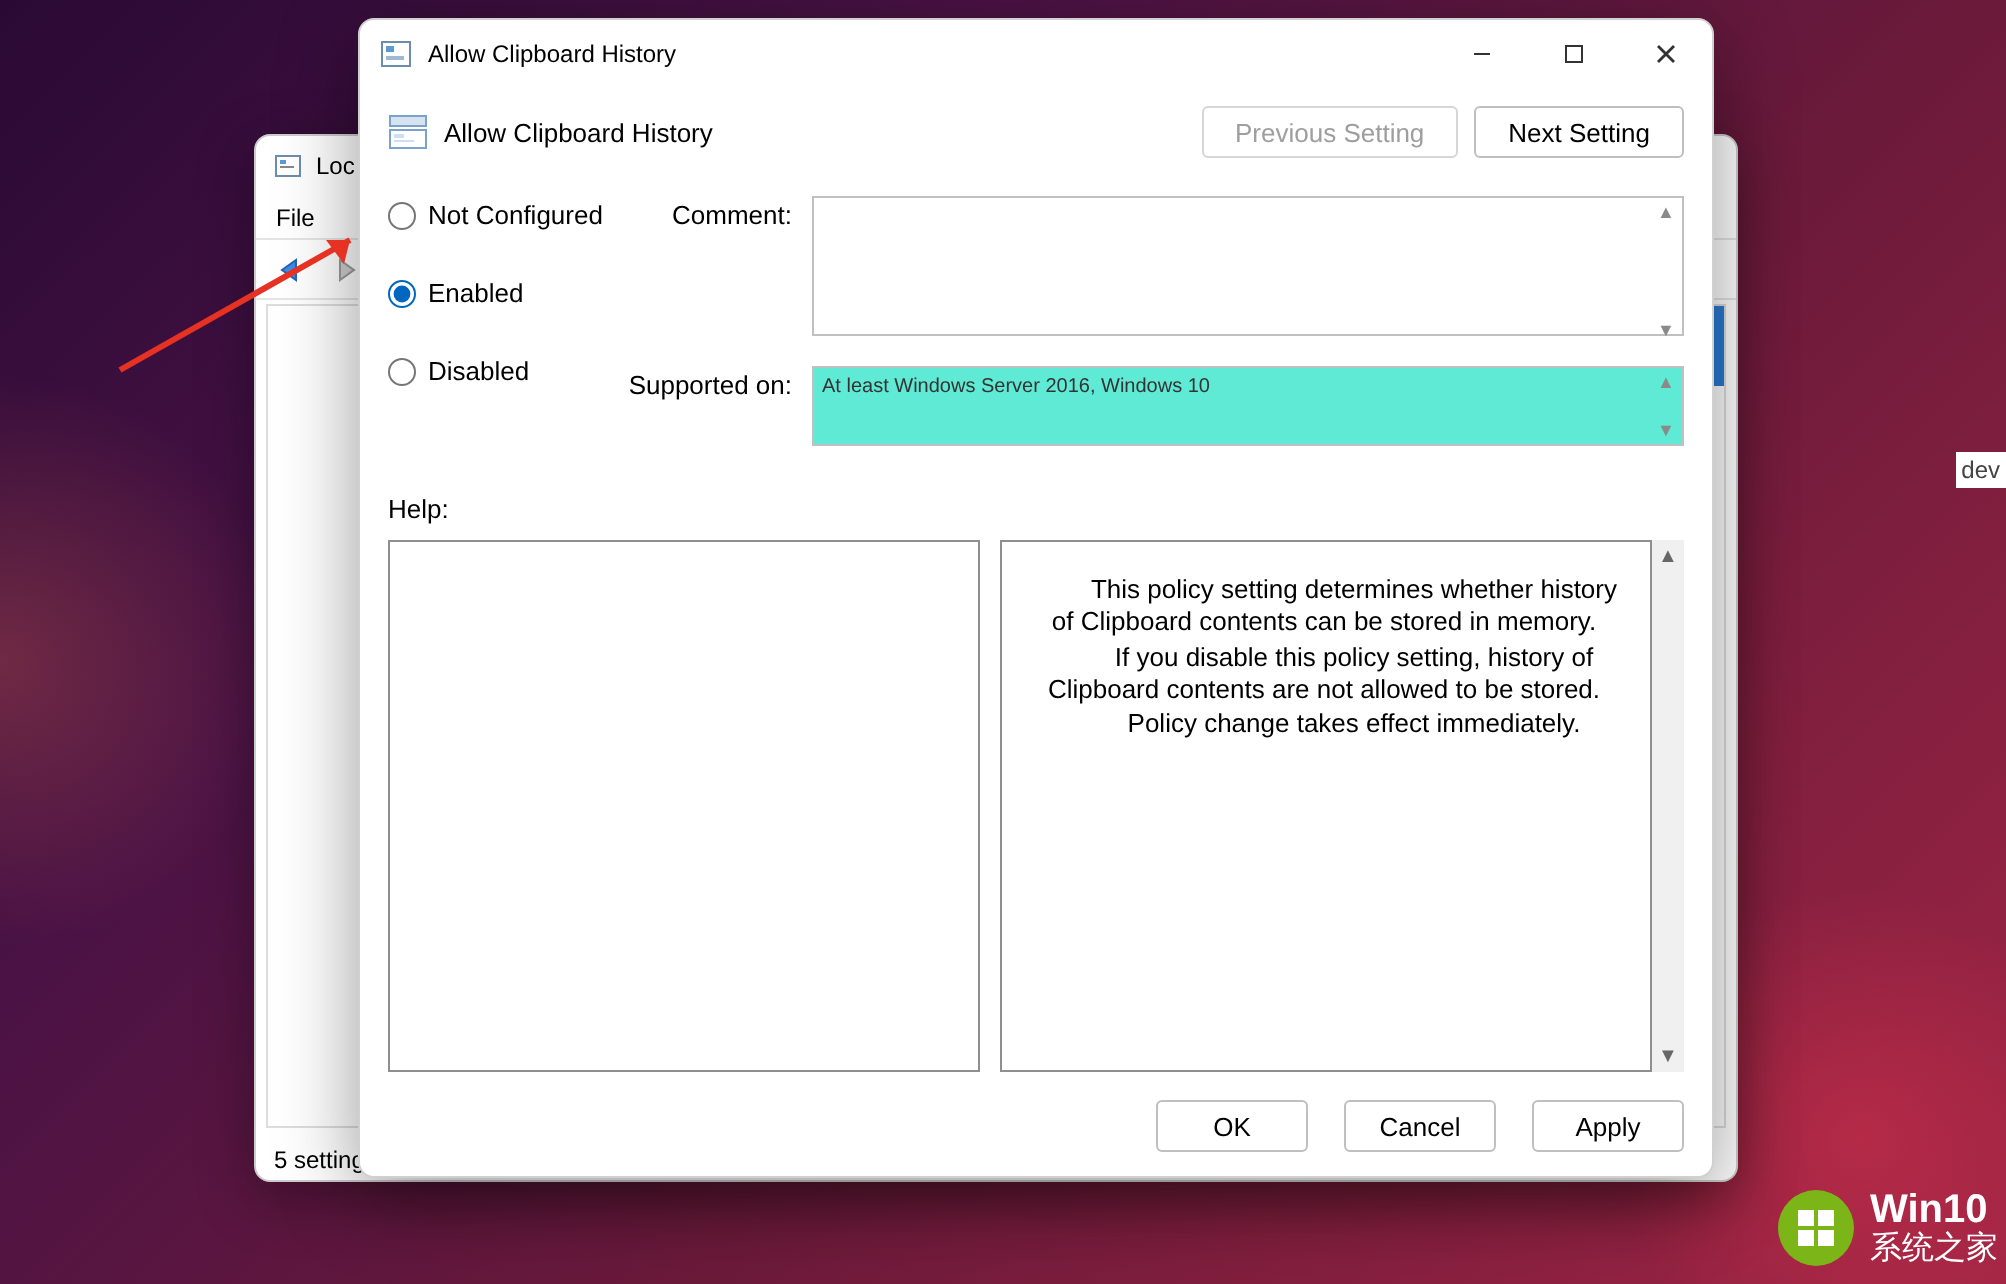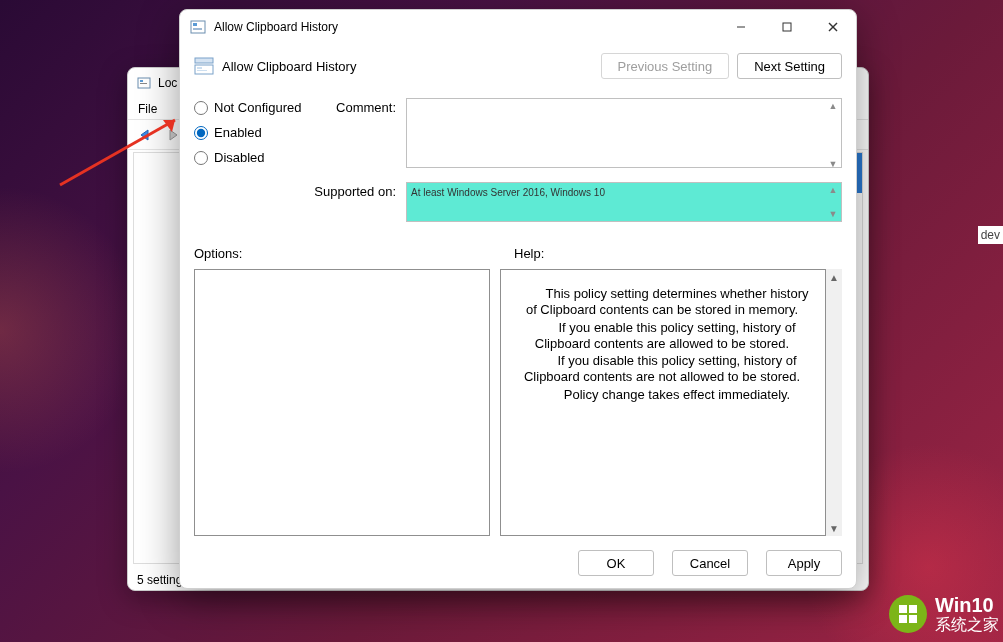--- a/index.html
+++ b/index.html
@@ -41,21 +41,21 @@
 
 .content { flex: 1; padding: 6px 14px 12px 14px; display: flex; flex-direction: column; }
 
 .row1 { display: flex; align-items: center; height: 32px; }
 .policy-icon { width: 20px; height: 18px; margin-right: 8px; }
 .policy-name { font-size: 13px; flex: 1; }
 .btn { height: 26px; padding: 0 16px; font-size: 13px; background: #fff; border: 1px solid #bfbfbf; border-radius: 3px; margin-left: 8px; cursor: pointer; }
 .btn.disabled { color: #9e9e9e; border-color: #d6d6d6; }
 
 .row2 { display: flex; margin-top: 16px; }
-.radio-col { width: 120px; display: flex; flex-direction: column; gap: 10px; padding-top: 2px; }
+.radio-col { width: 120px; display: flex; flex-direction: column; gap: 24px; padding-top: 2px; }
 .radio-item { display: flex; align-items: center; gap: 6px; font-size: 13px; }
 .radio-item input { width: 14px; height: 14px; accent-color: #0067c0; }
 .fields-col { flex: 1; }
 .field-row { display: flex; margin-bottom: 10px; }
 .field-label { width: 92px; font-size: 13px; text-align: right; padding-right: 10px; padding-top: 2px; }
 .field-box { flex: 1; position: relative; }
 .comment-box { height: 70px; border: 1px solid #c0c0c0; background: #fff; font-size: 13px; padding: 4px; resize: none; width: 100%; }
 .supported-box { height: 40px; border: 1px solid #c0c0c0; background: #5eead4; padding: 4px 4px; font-size: 10px; color: #333; width: 100%; }
 .mini-scroll { position: absolute; right: 2px; width: 14px; display: flex; flex-direction: column; justify-content: space-between; }
 .mini-scroll.sc-comment { top: 2px; bottom: 2px; }
@@ -212,30 +212,28 @@
             <div class="mini-scroll sc-sup">
               <div class="mini-arrow">▲</div>
               <div class="mini-arrow">▼</div>
             </div>
           </div>
         </div>
       </div>
     </div>
 
     <div class="row3">
-      <div class="lbl-options">Options:</div>
       <div>Help:</div>
     </div>
 
     <div class="row4">
       <div class="options-box"></div>
       <div class="help-wrap">
         <div class="help-box">
           <p class="ind">This policy setting determines whether history of Clipboard contents can be stored in memory.</p>
-          <p class="ind">If you enable this policy setting, history of Clipboard contents are allowed to be stored.</p>
           <p class="ind">If you disable this policy setting, history of Clipboard contents are not allowed to be stored.</p>
           <p class="ind">Policy change takes effect immediately.</p>
         </div>
         <div class="help-scroll">
           <div class="arrow">▲</div>
           <div style="flex:1"></div>
           <div class="arrow">▼</div>
         </div>
       </div>
     </div>

